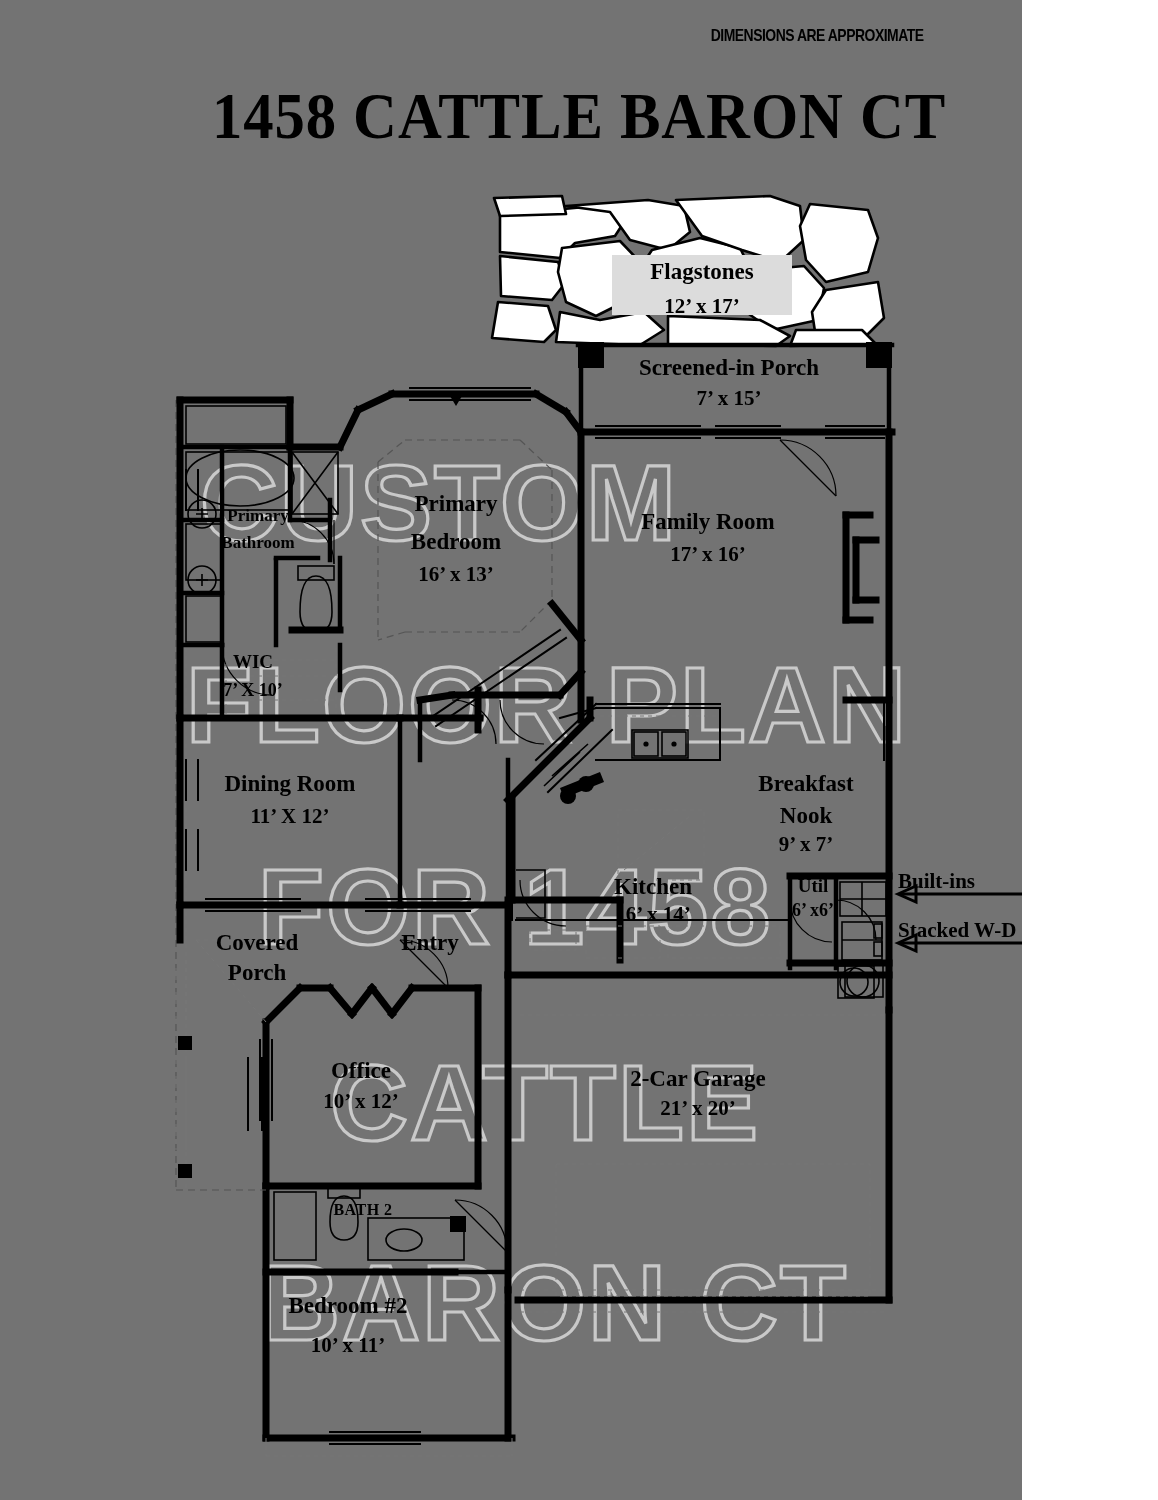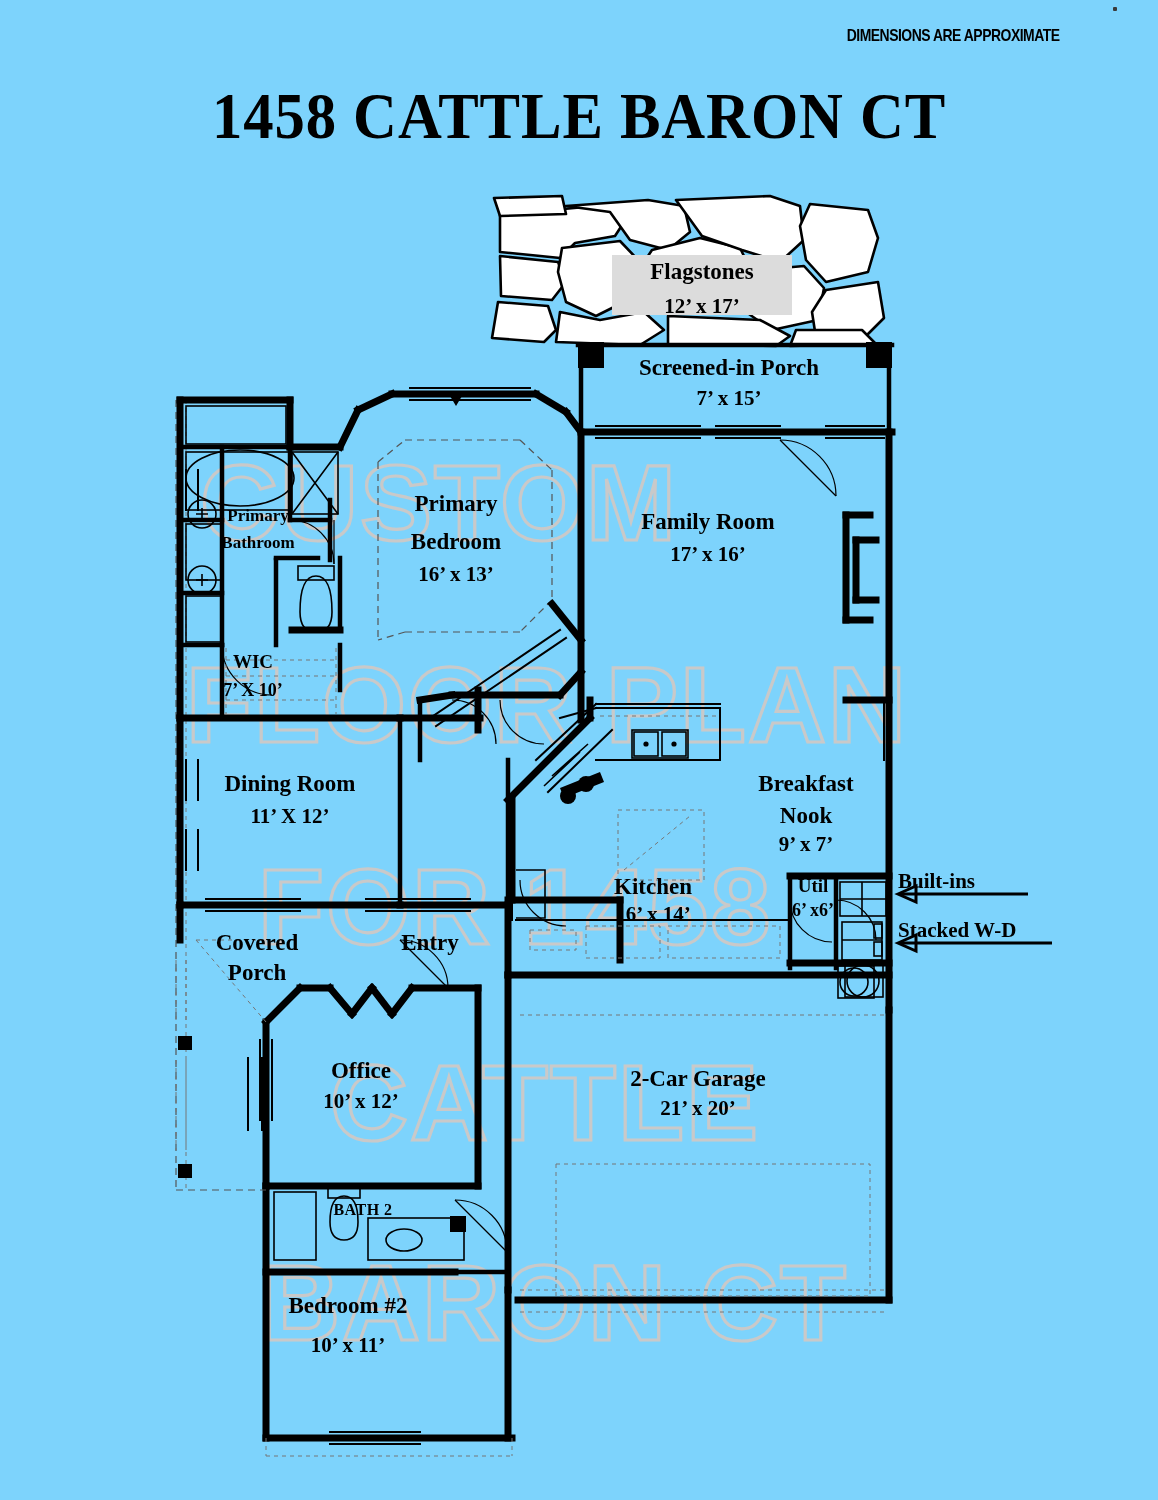--- a/index.html
+++ b/index.html
@@ -2,23 +2,23 @@
 <html><head>
 <meta charset="utf-8">
 <style>
   html, body {
     margin: 0;
     padding: 0;
     background: #ffffff;
   }
   #page {
     position: relative;
-    width: 1158px;
+    width: 1022px;
     height: 1500px;
-    background: #7dd3fc;
+    background: #737373;
     overflow: hidden;
     font-family: "Liberation Serif", serif;
   }
   #disclaimer {
     position: absolute;
     top: 26px;
     right: 98px;
     font-family: "Liberation Sans", sans-serif;
     font-weight: bold;
     font-size: 17px;

